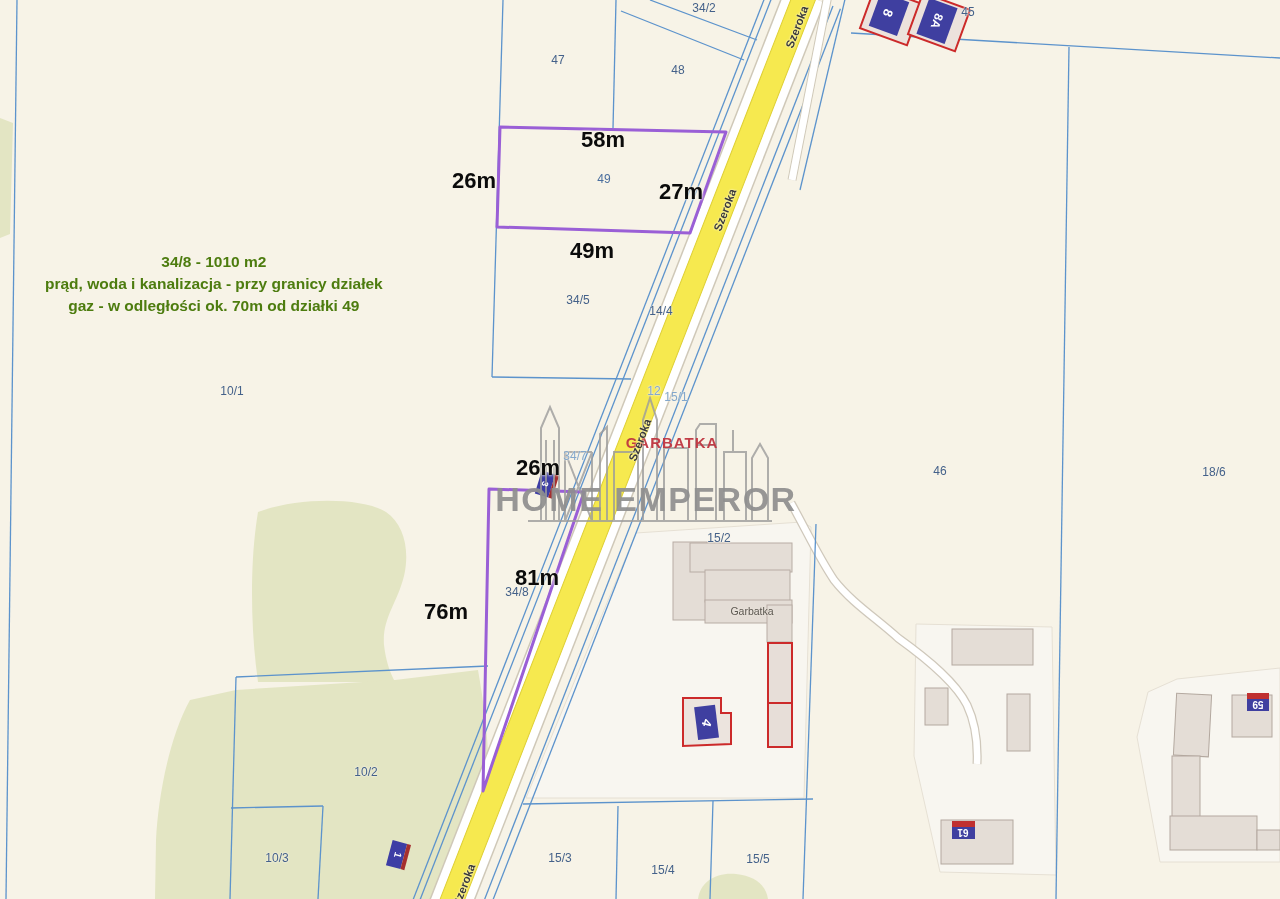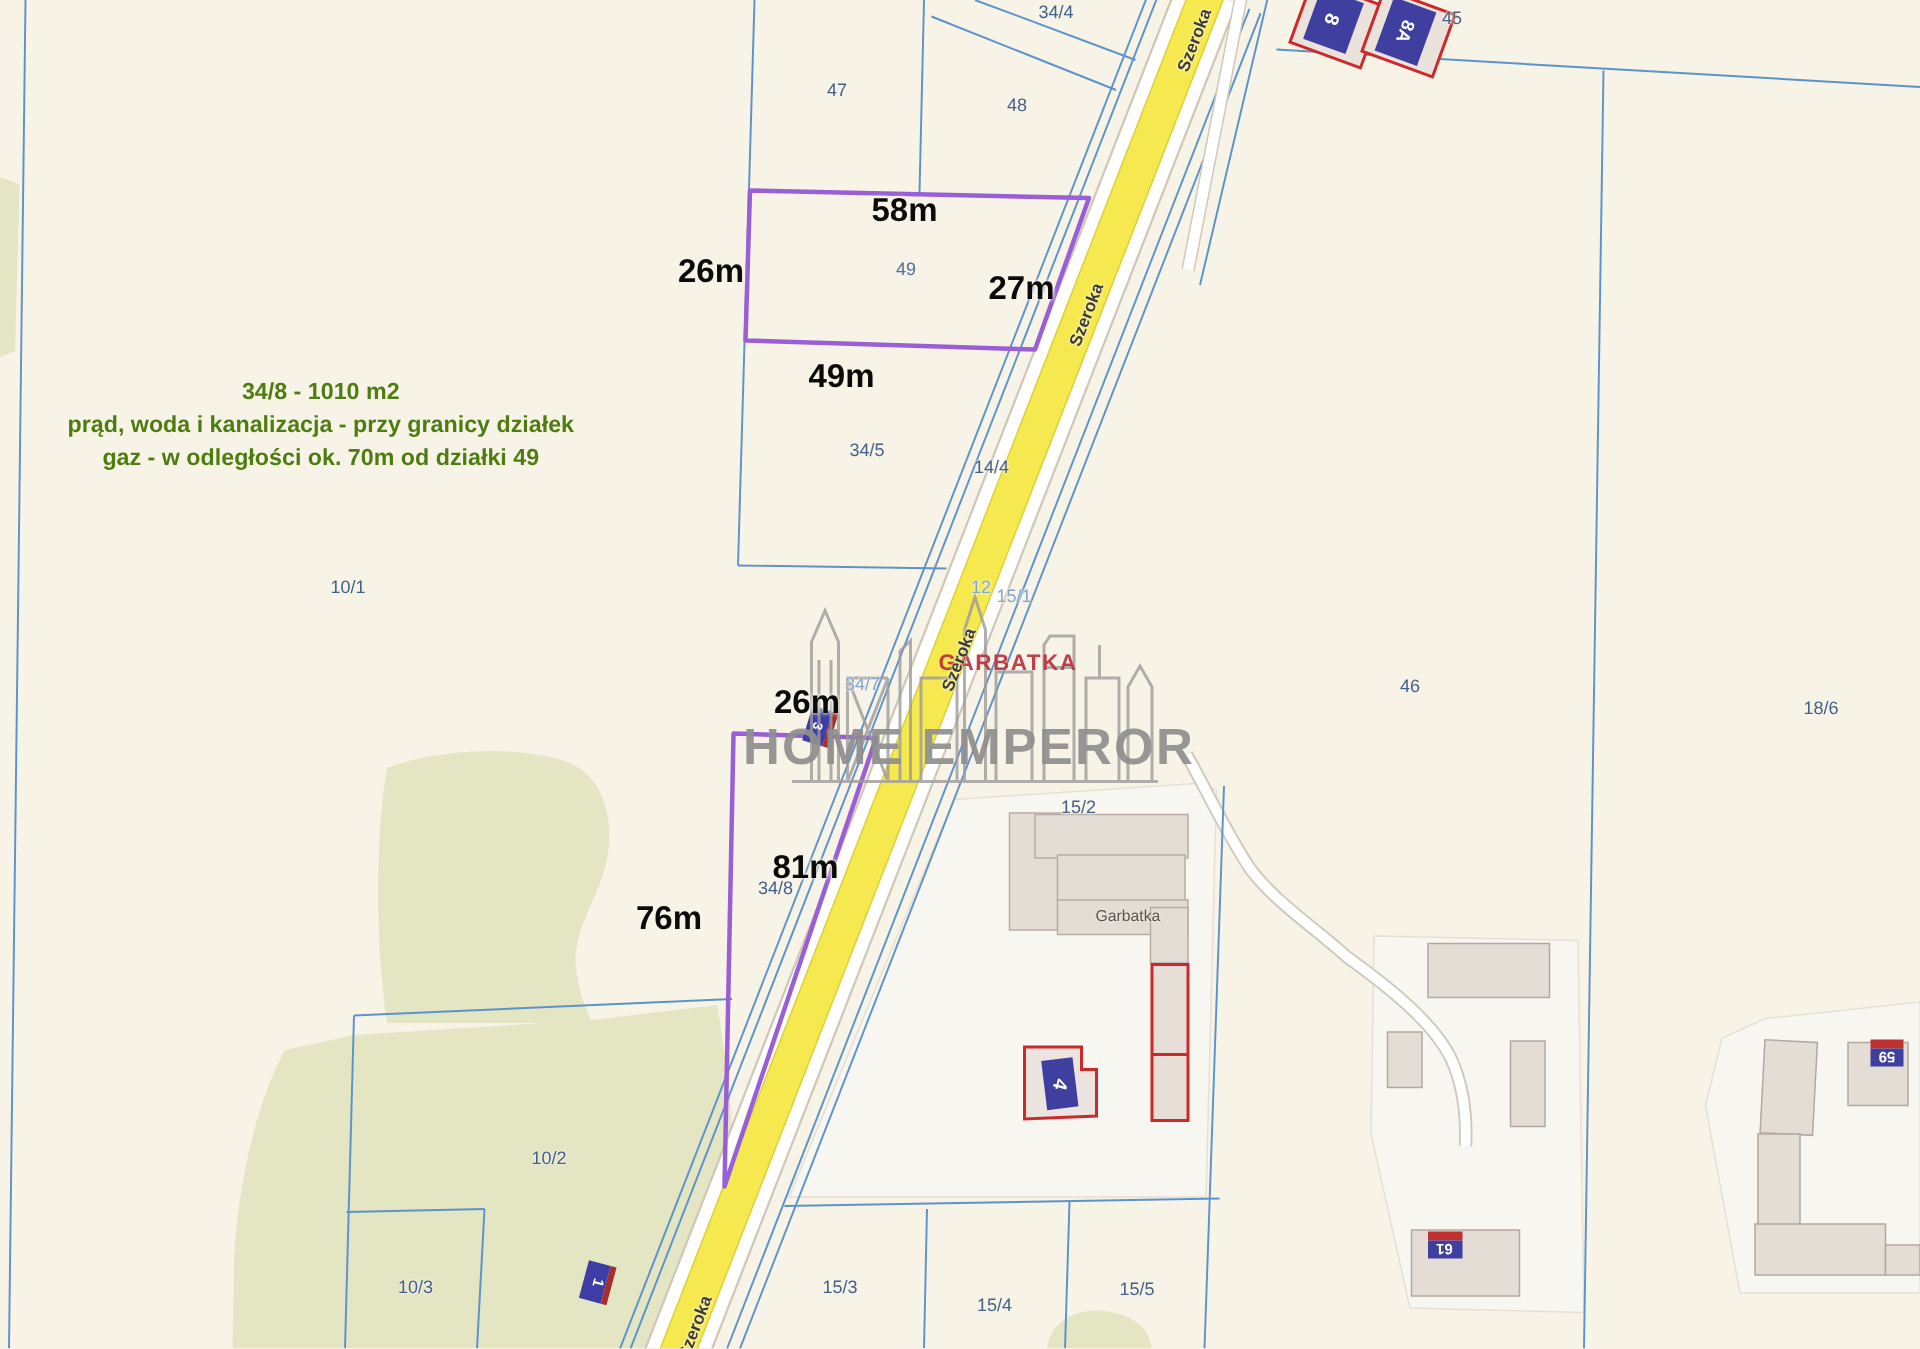--- a/index.html
+++ b/index.html
@@ -148,37 +148,37 @@
 
   <div class="info">
     <div>34/8 - 1010 m2</div>
     <div>prąd, woda i kanalizacja - przy granicy działek</div>
     <div>gaz - w odległości ok. 70m od działki 49</div>
   </div>
 
   <div class="lbl meas" style="left:603px;top:140px;">58m</div>
   <div class="lbl meas" style="left:474px;top:181px;">26m</div>
   <div class="lbl meas" style="left:681px;top:192px;">27m</div>
-  <div class="lbl meas" style="left:561px;top:251px;text-align:center;">49m</div>
+  <div class="lbl meas" style="left:592px;top:251px;text-align:center;">49m</div>
   <div class="lbl meas" style="left:538px;top:468px;">26m</div>
   <div class="lbl meas" style="left:537px;top:578px;">81m</div>
   <div class="lbl meas" style="left:446px;top:612px;">76m</div>
 
-  <div class="lbl parcel-no" style="left:704px;top:8px;">34/4</div>
+  <div class="lbl parcel-no" style="left:704px;top:8px;">34/2</div>
   <div class="lbl parcel-no" style="left:558px;top:60px;">47</div>
   <div class="lbl parcel-no" style="left:678px;top:70px;">48</div>
   <div class="lbl parcel-no" style="left:968px;top:12px;">45</div>
   <div class="lbl parcel-no" style="left:604px;top:179px;color:#4a6e9e;">49</div>
   <div class="lbl parcel-no" style="left:578px;top:300px;">34/5</div>
   <div class="lbl parcel-no" style="left:661px;top:311px;">14/4</div>
   <div class="lbl parcel-no" style="left:232px;top:391px;">10/1</div>
   <div class="lbl parcel-no light" style="left:551px;top:456px;margin-left:24px;">34/7</div>
   <div class="lbl parcel-no light" style="left:654px;top:391px;">12</div>
   <div class="lbl parcel-no light" style="left:676px;top:397px;">15/1</div>
-  <div class="lbl parcel-no" style="left:940px;top:457px;">46</div>
+  <div class="lbl parcel-no" style="left:940px;top:471px;">46</div>
   <div class="lbl parcel-no" style="left:1214px;top:472px;">18/6</div>
   <div class="lbl parcel-no" style="left:719px;top:538px;">15/2</div>
   <div class="lbl parcel-no" style="left:517px;top:592px;">34/8</div>
   <div class="lbl parcel-no" style="left:366px;top:772px;">10/2</div>
   <div class="lbl parcel-no" style="left:277px;top:858px;">10/3</div>
   <div class="lbl parcel-no" style="left:560px;top:858px;text-align:right;">15/3</div>
   <div class="lbl parcel-no" style="left:663px;top:858px;margin-top:12px;">15/4</div>
   <div class="lbl parcel-no" style="left:758px;top:859px;">15/5</div>
 
   <div class="lbl roadname" style="left:797px;top:27px;">Szeroka</div>

